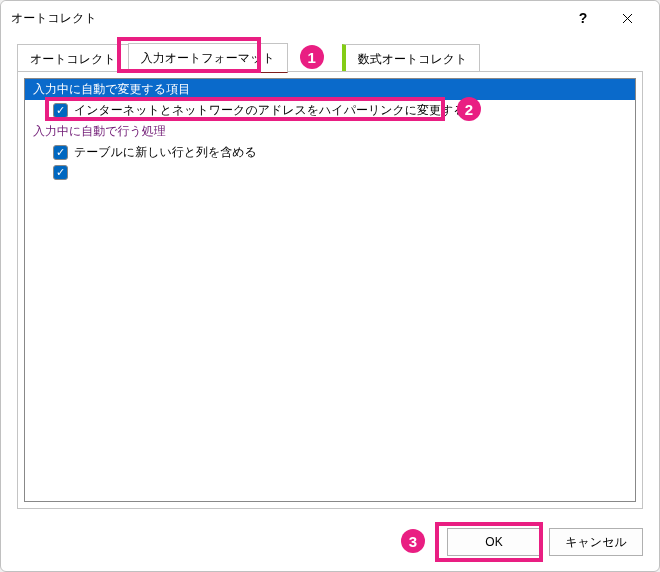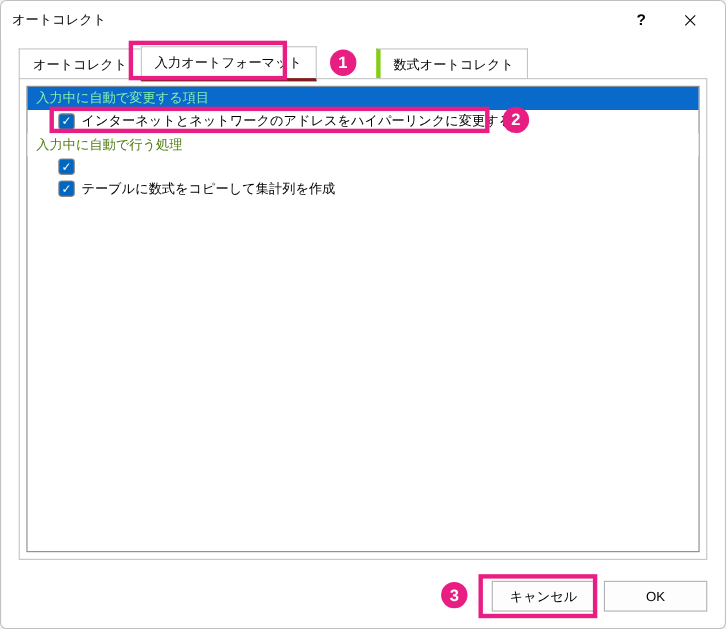--- a/index.html
+++ b/index.html
@@ -59,21 +59,21 @@
     font-size: 12px;
     margin-right: 0;
     position: relative;
     top: 1px;
     white-space: nowrap;
   }
   .tab:first-child { border-right: none; }
   .tab.active {
     background: #fff;
     z-index: 2;
-    border-bottom: 3px solid #7f1d1d;
+    border-bottom: 1px solid #7f1d1d;
   }
   .badge {
     display: inline-flex;
     width: 24px;
     height: 24px;
     border-radius: 50%;
     background: #e91e82;
     color: #fff;
     font-weight: bold;
     font-size: 15px;
@@ -105,26 +105,26 @@
   .list {
     border: 1px solid #888;
     margin: 6px;
     height: calc(100% - 12px);
     background: #fff;
     padding: 0;
     position: relative;
   }
   .group-header {
     background: #0a6acb;
-    color: #86efac;
+    color: #ffffff;
     padding: 2px 8px;
   }
   .group-header.plain {
     background: #fff;
-    color: #4d7c0f;
+    color: #701a75;
   }
   .chk-row {
     display: flex;
     align-items: center;
     padding: 2px 8px 2px 28px;
     gap: 6px;
   }
   .chk {
     width: 15px;
     height: 15px;
@@ -199,33 +199,33 @@
 
         <div class="group-header">入力中に自動で変更する項目</div>
         <div class="chk-row">
           <span class="chk">✓</span>
           <span>インターネットとネットワークのアドレスをハイパーリンクに変更する</span>
         </div>
 
         <div class="group-header plain">入力中に自動で行う処理</div>
         <div class="chk-row">
           <span class="chk">✓</span>
+          <span>テーブルに新しい行と列を含める</span>
         </div>
 
         <div class="chk-row">
           <span class="chk">✓</span>
-          <span>テーブルに数式をコピーして集計列を作成</span>
         </div>
 
         <div class="highlight-box-item" style="left:20px;top:18px;width:400px;height:24px;"></div>
         <span class="badge" style="position:absolute;left:428px;top:18px;">2</span>
       </div>
     </div>
   </div>
 
   <div class="footer" style="position:relative">
     <span class="badge" style="position:absolute;right:234px;top:16px;">3</span>
     <div class="highlight-box-btn" style="right:116px;top:9px;width:108px;height:40px;"></div>
+    <div class="btn">OK</div>
     <div class="btn">キャンセル</div>
-    <div class="btn">OK</div>
   </div>
 
 </div>
 
 </body></html>

